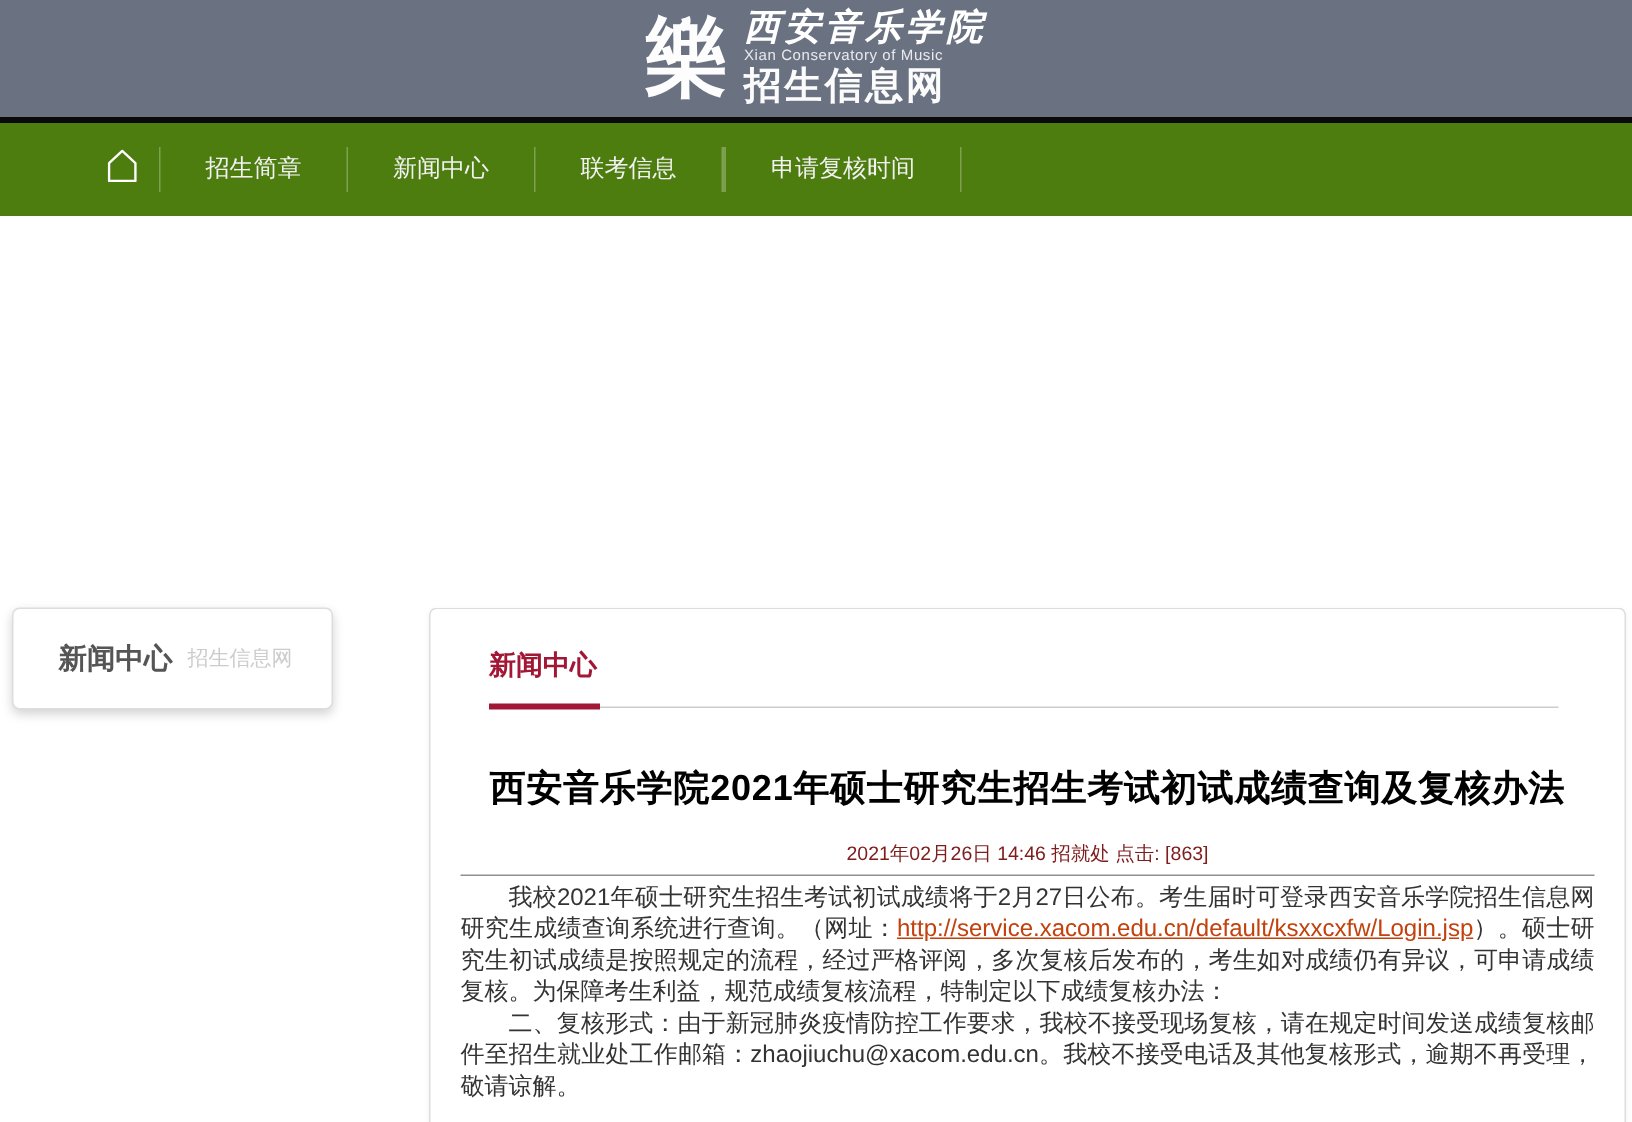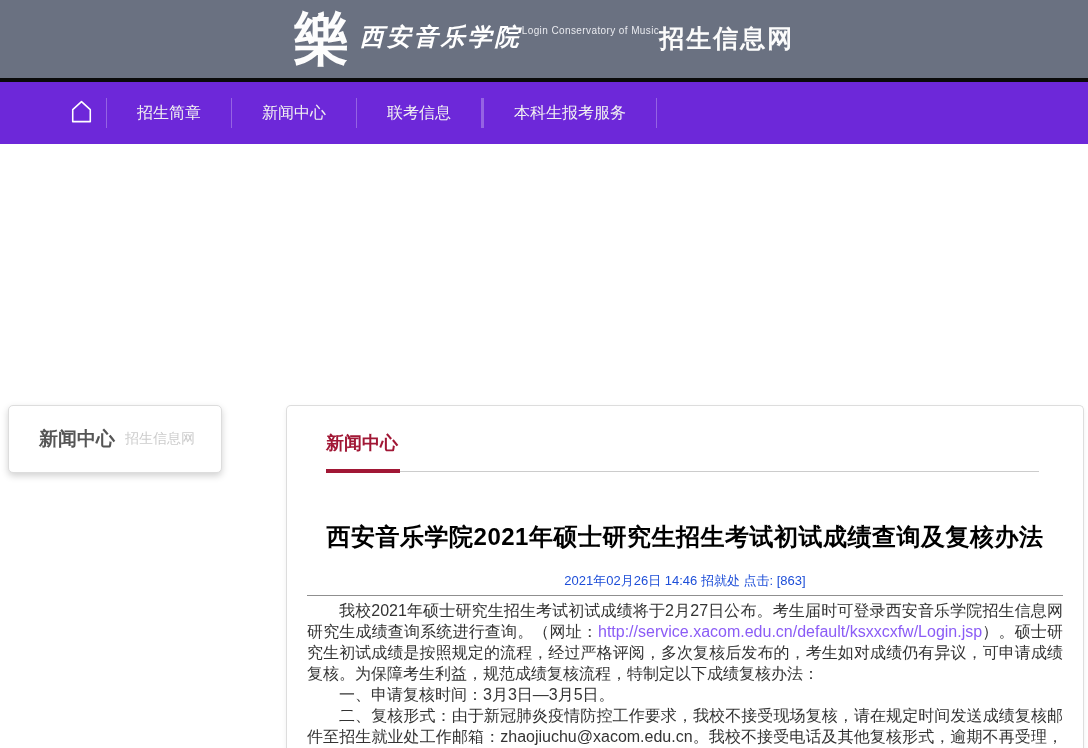--- a/index.html
+++ b/index.html
@@ -4,30 +4,30 @@
 <style>
   * { margin:0; padding:0; box-sizing:border-box; }
   html,body { width:1088px; height:748px; overflow:hidden; background:#ffffff;
     font-family:"Liberation Sans", sans-serif; }
 
   
   .site-header { height:78px; background:#6a7181; display:flex; align-items:center; justify-content:center; }
   .logo { display:flex; align-items:center; color:#fff; }
   .logo-seal { font-family:"Liberation Serif", serif; font-size:56px; font-weight:bold;
     line-height:1; margin-right:10px; color:#fdfdfd; }
-  .logo-text { display:flex; flex-direction:row; }
+  .logo-text { display:flex; flex-direction:column; }
   .logo-cn { font-family:"Liberation Serif", serif; font-size:24px; font-weight:bold;
     letter-spacing:3px; line-height:1.05; font-style:italic; }
   .logo-en { font-size:10px; color:#e9eaef; letter-spacing:0.4px; line-height:1.2; }
   .logo-site { font-size:25px; letter-spacing:2px; line-height:1.1; font-weight:bold; color:#fbfbfb; }
 
   .black-strip { height:4px; background:#0a0a0a; }
 
   
-  .main-nav { height:62px; background:#6d28d9; display:flex; align-items:center; padding-left:56px; }
+  .main-nav { height:62px; background:#4d7c0f; display:flex; align-items:center; padding-left:56px; }
   .nav-home { width:50px; display:flex; align-items:center; justify-content:center; cursor:pointer; }
   .nav-sep { width:1px; height:30px; background:rgba(255,255,255,0.28); }
   .nav-item { color:#f2f2f2; font-size:16px; padding:0 30px; line-height:62px; text-decoration:none;
     cursor:pointer; white-space:nowrap; }
 
   
   .content { position:relative; width:1088px; height:604px; }
 
   .sidebar-card { position:absolute; left:8px; top:261px; width:214px; height:68px;
     background:#fff; border:1px solid #ddd; border-radius:5px;
@@ -44,39 +44,39 @@
   .section-title { font-size:18px; font-weight:bold; color:#a11735; }
   .breadcrumb { font-size:13px; color:#444; }
   .breadcrumb a { color:#444; text-decoration:none; cursor:pointer; }
   .crumb-sep { margin:0 5px; color:#444; }
 
   .title-underline { display:flex; align-items:center; padding:0 44px 0 39px; margin-top:14px; }
   .red-bar { width:74px; height:4px; background:#a11735; }
   .gray-line { flex:1; height:1px; background:#ccc; }
 
   .article-body { padding:0 20px; }
-  .article-title { margin-top:48px; text-align:center; font-size:24px; font-weight:bold;
+  .article-title { margin-top:36px; text-align:center; font-size:24px; font-weight:bold;
     color:#000; letter-spacing:0.5px; }
-  .article-meta { margin-top:19px; text-align:center; font-size:13px; color:#1d4ed8; }
+  .article-meta { margin-top:19px; text-align:center; font-size:13px; color:#7f1d1d; }
   .meta-rule { border:none; border-top:1px solid #8f8f8f; margin-top:5px; }
 
   .article-text { margin-top:4px; font-size:16px; line-height:21px; color:#333;
     text-align:justify; }
   .article-text p { text-indent:2em; margin:0; }
-  .article-text a { color:#8b5cf6; cursor:pointer; }
+  .article-text a { color:#c2410c; text-decoration:underline; cursor:pointer; }
 </style>
 </head>
 <body>
 
 <header class="site-header">
   <div class="logo">
     <span class="logo-seal">樂</span>
     <div class="logo-text">
       <span class="logo-cn">西安音乐学院</span>
-      <span class="logo-en">Login Conservatory of Music</span>
+      <span class="logo-en">Xian Conservatory of Music</span>
       <span class="logo-site">招生信息网</span>
     </div>
   </div>
 </header>
 
 <div class="black-strip"></div>
 
 <nav class="main-nav">
   <a class="nav-home">
     <span>
@@ -87,21 +87,21 @@
   </a>
   <div class="nav-sep"></div>
   <a class="nav-item">招生简章</a>
   <div class="nav-sep"></div>
   <a class="nav-item">新闻中心</a>
   <div class="nav-sep"></div>
   <a class="nav-item">联考信息</a>
   <div class="nav-sep"></div>
   <div class="nav-sep"></div>
   <div class="nav-sep"></div>
-  <a class="nav-item">本科生报考服务</a>
+  <a class="nav-item">申请复核时间</a>
   <div class="nav-sep"></div>
 </nav>
 
 <div class="content">
 
   <aside class="sidebar-card">
     <span class="sidebar-title">新闻中心</span>
     <span class="sidebar-subtitle">招生信息网</span>
   </aside>
 
@@ -116,20 +116,19 @@
       <div class="gray-line"></div>
     </div>
 
     <div class="article-body">
       <h1 class="article-title">西安音乐学院2021年硕士研究生招生考试初试成绩查询及复核办法</h1>
       <div class="article-meta">2021年02月26日 14:46 招就处 点击: [863]</div>
       <hr class="meta-rule">
 
       <div class="article-text">
         <p><span>我校2021年硕士研究生招生考试初试成绩将于2月27日公布。考生届时可登录西安音乐学院招生信息网研究生成绩查询系统进行查询。（网址：</span><a>http://service.xacom.edu.cn/default/ksxxcxfw/Login.jsp</a><span>）。硕士研究生初试成绩是按照规定的流程，经过严格评阅，多次复核后发布的，考生如对成绩仍有异议，可申请成绩复核。为保障考生利益，规范成绩复核流程，特制定以下成绩复核办法：</span></p>
-        <p>一、申请复核时间：3月3日—3月5日。</p>
         <p>二、复核形式：由于新冠肺炎疫情防控工作要求，我校不接受现场复核，请在规定时间发送成绩复核邮件至招生就业处工作邮箱：zhaojiuchu@xacom.edu.cn。我校不接受电话及其他复核形式，逾期不再受理，敬请谅解。</p>
 
       </div>
     </div>
 
   </section>
 </div>
 
 </body></html>

